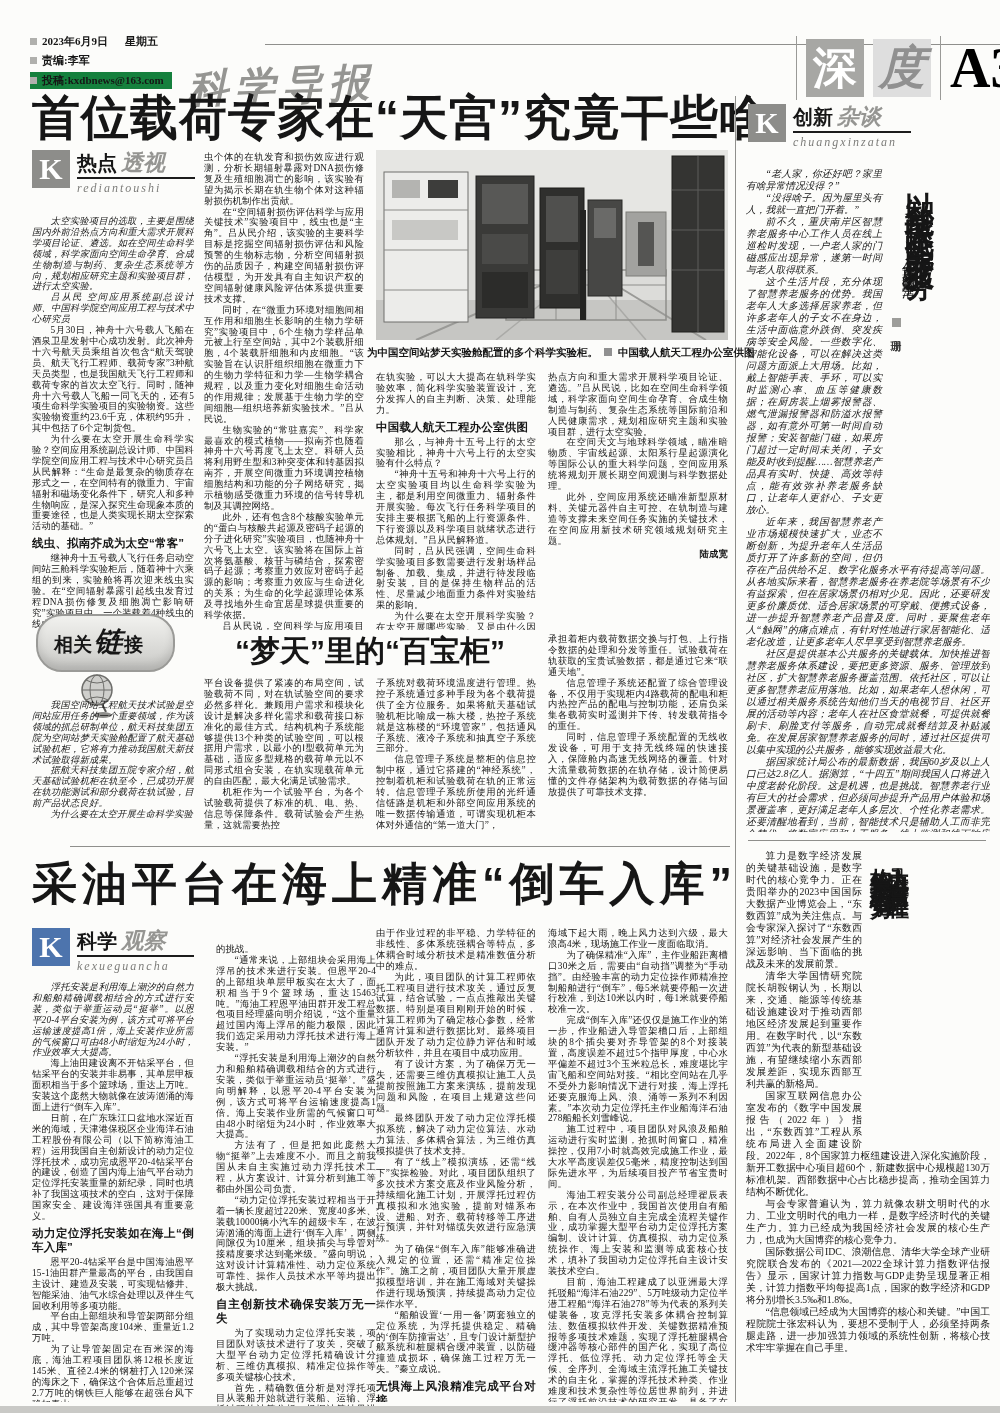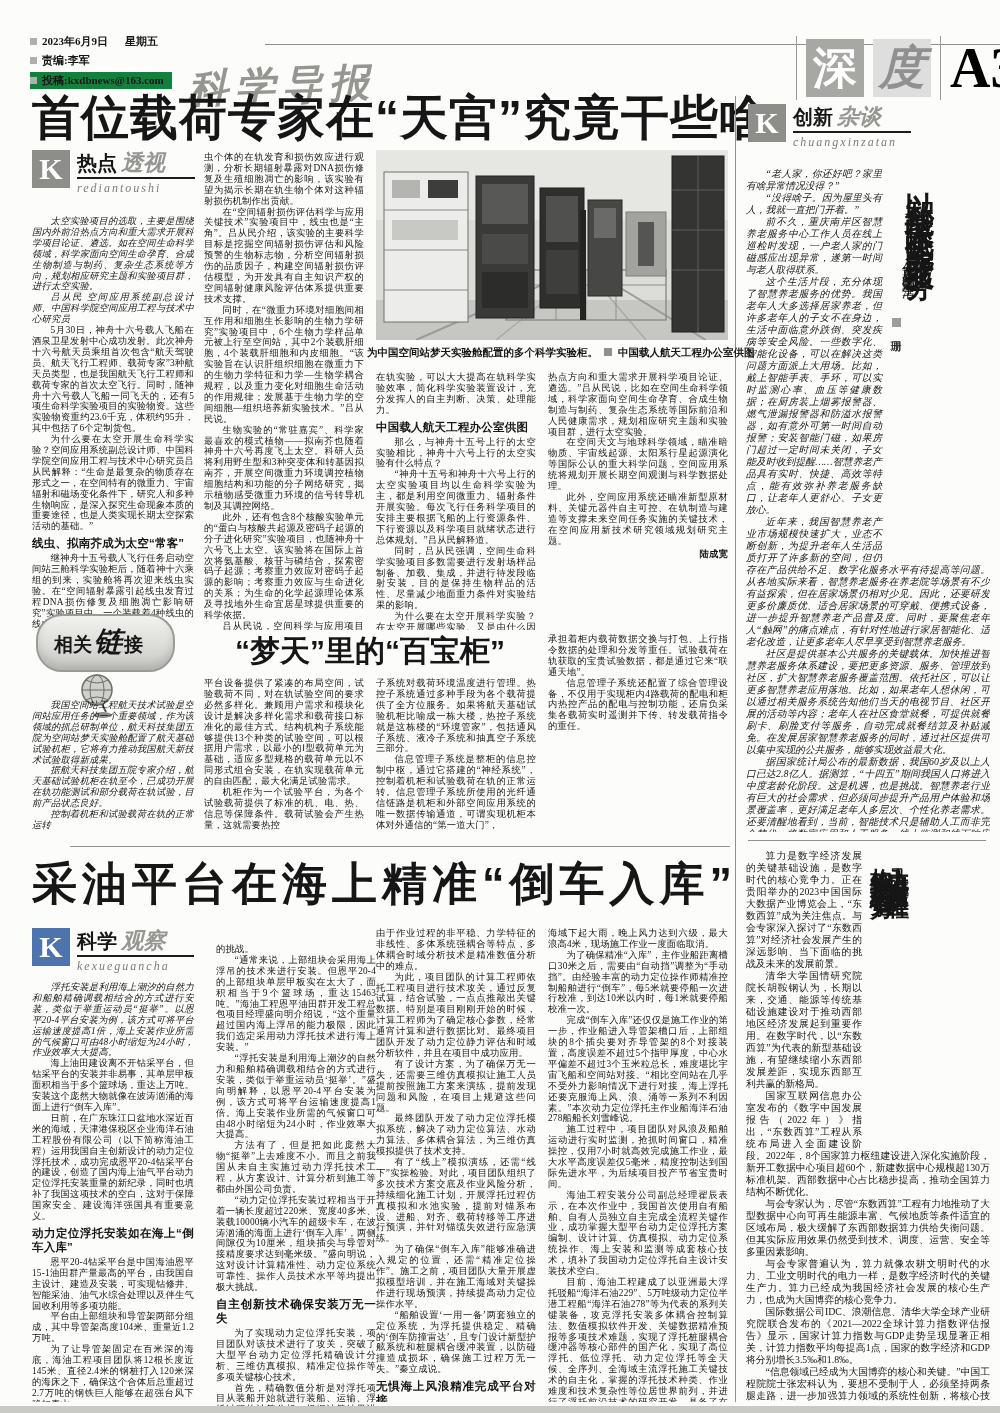--- a/index.html
+++ b/index.html
@@ -211,33 +211,34 @@
       <path d="M26 32 L30 40" stroke="#555552" stroke-width="2"></path>
       <ellipse cx="27" cy="43" rx="9" ry="3" fill="#8e8e8b"></ellipse>
     </svg>
   </div>
 
   <h2 class="abs h-mid" style="left:204px;top:632px;width:332px;">“梦天”里的“百宝柜”</h2>
 
   <div class="abs col" style="left:32px;top:700px;width:162px;height:140px;">
       <p class="t-i">我国空间站工程航天技术试验是空间站应用任务的一个重要领域，作为该领域的抓总研制单位，航天科技集团五院为空间站梦天实验舱配置了航天基础试验机柜，它将有力推动我国航天新技术试验取得新成果。</p>
       <p class="t-i">据航天科技集团五院专家介绍，航天基础试验机柜在轨至今，已成功开展在轨功能测试和部分载荷在轨试验，目前产品状态良好。</p>
-      <p class="t-i">控制着机柜和试验载荷在轨的正常运转</p>
+      <p class="t-i">为什么要在太空开展生命科学实验</p>
     </div>
   <div class="abs col" style="left:204px;top:678px;width:160px;height:162px;">
       <p class="t-c">平台设备提供了紧凑的布局空间，试验载荷不同，对在轨试验空间的要求必然多样化。兼顾用户需求和模块化设计是解决多样化需求和载荷接口标准化的最佳方式。结构机构子系统能够提供13个种类的试验空间，可以根据用户需求，以最小的Ⅰ型载荷单元为基础，适应多型规格的载荷单元以不同形式组合安装，在轨实现载荷单元的自由匹配，最大化满足试验需求。</p>
       <p class="t-p">机柜作为一个试验平台，为各个试验载荷提供了标准的机、电、热、信息等保障条件。载荷试验会产生热量，这就需要热控</p>
     </div>
   <div class="abs col" style="left:376px;top:678px;width:160px;height:162px;">
       <p class="t-c">子系统对载荷环境温度进行管理。热控子系统通过多种手段为各个载荷提供了全方位服务。如果将航天基础试验机柜比喻成一栋大楼，热控子系统就是这栋楼的“环境管家”，包括通风子系统、液冷子系统和抽真空子系统三部分。</p>
       <p class="t-p">信息管理子系统是整柜的信息控制中枢，通过它搭建的“神经系统”，控制着机柜和试验载荷在轨的正常运转。信息管理子系统所使用的光纤通信链路是机柜和外部空间应用系统的唯一数据传输通道，可谓实现机柜本体对外通信的“第一道大门”，</p>
     </div>
   <div class="abs col" style="left:548px;top:634px;width:180px;height:206px;">
       <p class="t-c">承担着柜内载荷数据交换与打包、上行指令数据的处理和分发等重任。试验载荷在轨获取的宝贵试验数据，都是通过它来“联通天地”。</p>
       <p class="t-p">信息管理子系统还配置了综合管理设备，不仅用于实现柜内4路载荷的配电和柜内热控产品的配电与控制功能，还肩负采集各载荷实时遥测并下传、转发载荷指令的重任。</p>
+      <p class="t-p">同时，信息管理子系统配置的无线收发设备，可用于支持无线终端的快速接入，保障舱内高速无线网络的覆盖。针对大流量载荷数据的在轨存储，设计简便易懂的文件存储架构为载荷数据的存储与回放提供了可靠技术支撑。</p>
     </div>
 
   <div class="abs hrule" style="left:70px;top:846px;width:660px;"></div>
 
   <h1 class="abs h-oil" style="left:32px;top:856px;width:702px;">采油平台在海上精准“倒车入库”</h1>
 
   <div class="abs col" style="left:32px;top:928px;width:162px;height:474px;">
     <div class="badge" style="margin-bottom:8px;">
       <div class="kbox kblue">K</div>
       <div>
@@ -317,21 +318,20 @@
     <div class="fhead" style="width:120px;height:300px;">
       <div class="vwrap">
         <span class="vt2">大力推进『东数西算』工程</span>
         <span class="vt2">构筑未来发展核心竞争力</span>
       </div>
     </div>
     <div>
         <p class="t-p">算力是数字经济发展的关键基础设施，是数字时代的核心竞争力。正在贵阳举办的2023中国国际大数据产业博览会上，“东数西算”成为关注焦点。与会专家深入探讨了“东数西算”对经济社会发展产生的深远影响、当下面临的挑战及未来的发展前景。</p>
         <p class="t-p">清华大学国情研究院院长胡鞍钢认为，长期以来，交通、能源等传统基础设施建设对于推动西部地区经济发展起到重要作用。在数字时代，以“东数西算”为代表的新型基础设施，有望继续缩小东西部发展差距，实现东西部互利共赢的新格局。</p>
         <p class="t-p">国家互联网信息办公室发布的《数字中国发展报告（2022年）》指出，“东数西算”工程从系统布局进入全面建设阶段。2022年，8个国家算力枢纽建设进入深化实施阶段，新开工数据中心项目超60个，新建数据中心规模超130万标准机架。西部数据中心占比稳步提高，推动全国算力结构不断优化。</p>
-        <p class="t-p">与会专家认为，尽管“东数西算”工程有力地推动了大型数据中心向可再生能源丰富、气候地质等条件适宜的区域布局，极大缓解了东西部数据算力供给失衡问题。但其实际应用效果仍然受到技术、调度、运营、安全等多重因素影响。</p>
         <p class="t-p">与会专家普遍认为，算力就像农耕文明时代的水力、工业文明时代的电力一样，是数字经济时代的关键生产力。算力已经成为我国经济社会发展的核心生产力，也成为大国博弈的核心竞争力。</p>
         <p class="t-p">国际数据公司IDC、浪潮信息、清华大学全球产业研究院联合发布的《2021—2022全球计算力指数评估报告》显示，国家计算力指数与GDP走势呈现显著正相关，计算力指数平均每提高1点，国家的数字经济和GDP将分别增长3.5‰和1.8‰。</p>
         <p class="t-p">“信息领域已经成为大国博弈的核心和关键。”中国工程院院士张宏科认为，要想不受制于人，必须坚持两条腿走路，进一步加强算力领域的系统性创新，将核心技术牢牢掌握在自己手里。</p>
       </div>
   </div>
 
   <div class="abs footstrip" style="left:0;top:1406px;width:1000px;height:7px;"></div>
 </div>
 
 </body></html>

